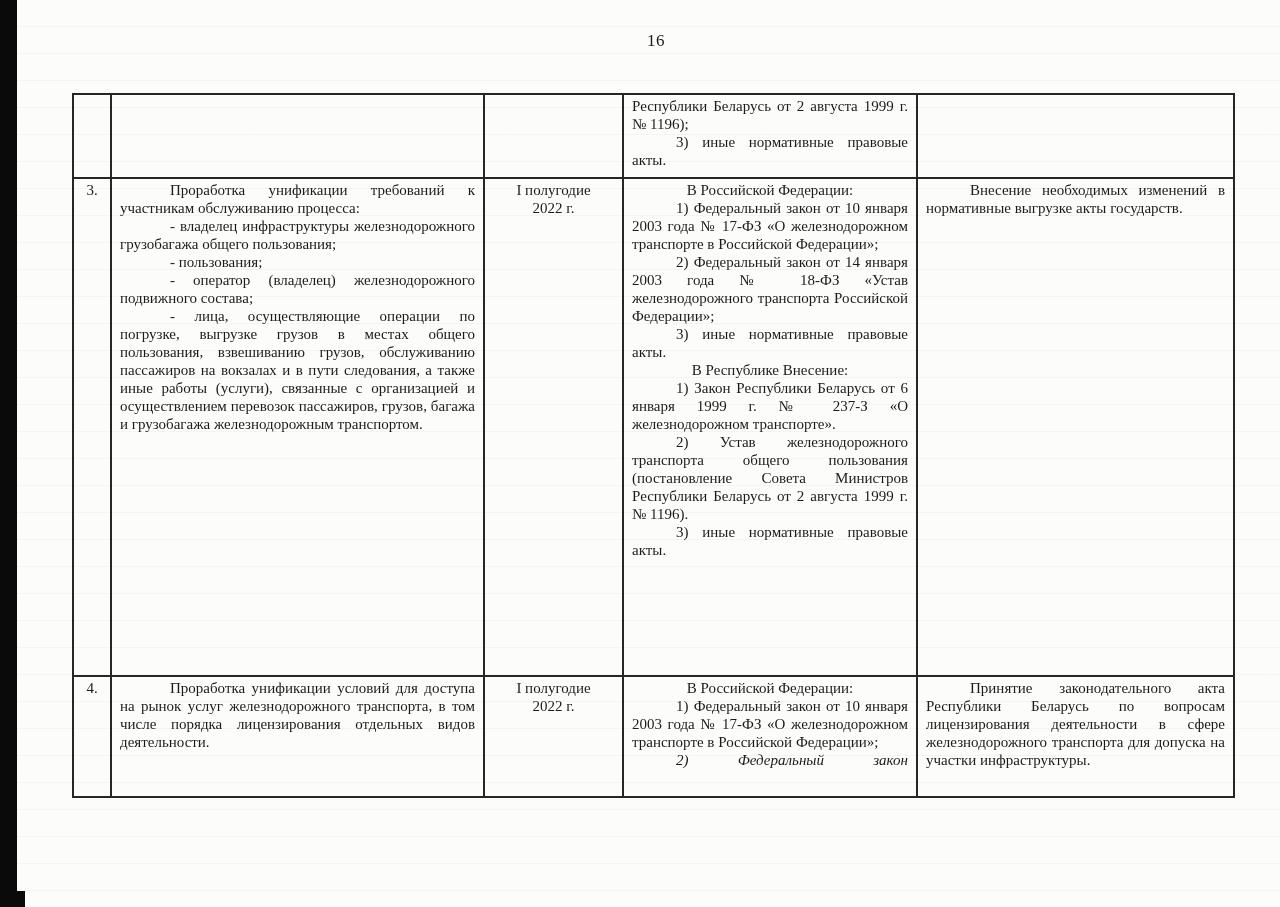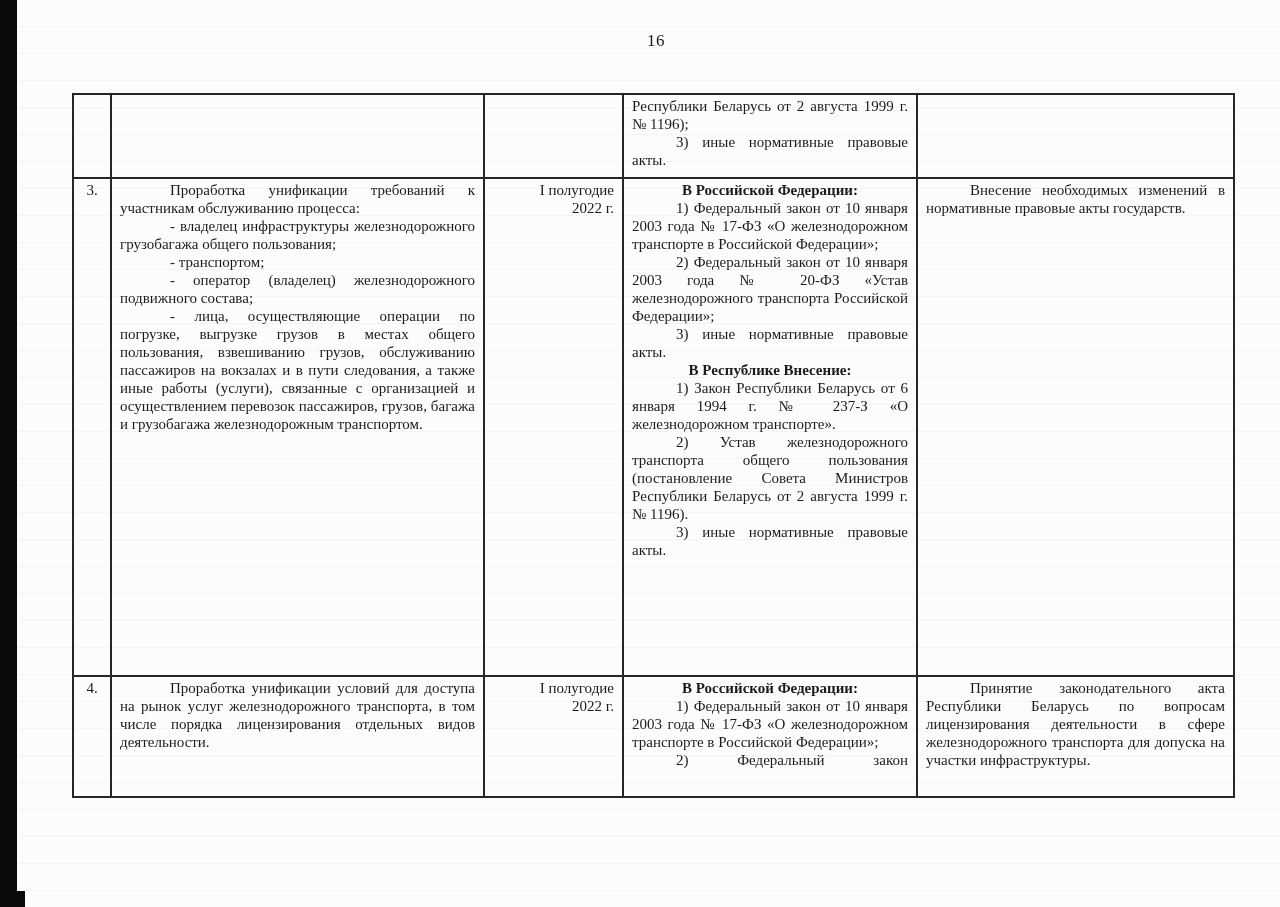--- a/index.html
+++ b/index.html
@@ -43,25 +43,25 @@
     padding: 2px 8px 8px 8px;
     font-size: 15px;
     line-height: 18px;
   }
   tr.row-a  { height: 82px;  }
   tr.row-3  { height: 498px; }
   tr.row-4  { height: 121px; }
   td.num-cell { text-align: center; padding: 2px 2px 0 2px; }
   .para { text-align: justify; text-indent: 44px; }
   .para.noindent { text-indent: 0; }
-  .para.bold { font-weight: bold; }
+  .para.bold { font-weight: normal; }
   .para.center { text-align: center; text-indent: 0; }
-  .para.jlast { text-align-last: justify; }
+  .para.jlast { text-align-last: justify; font-style: italic; }
   td.action-cell .para { text-indent: 50px; }
-  td.period-cell .para { text-align: right; text-indent: 0; }
+  td.period-cell .para { text-align: center; text-indent: 0; }
 </style>
 </head>
 <body>
 
 <div>
   <div class="scan-noise"></div>
   <div class="scan-edge"></div>
 
   <div class="page-number">16</div>
 
@@ -82,40 +82,40 @@
             <p class="para noindent">Республики Беларусь от 2 августа 1999 г. № 1196);</p>
             <p class="para">3) иные нормативные правовые акты.</p>
           </td>
         <td class="result-cell"></td>
       </tr>
       <tr class="row-3">
         <td class="num-cell">3.</td>
         <td class="action-cell">
             <p class="para">Проработка унификации требований к участникам обслуживанию процесса:</p>
             <p class="para">- владелец инфраструктуры железнодорожного грузобагажа общего пользования;</p>
-            <p class="para">- транспортом;</p>
+            <p class="para">- пользования;</p>
             <p class="para">- оператор (владелец) железнодорожного подвижного состава;</p>
             <p class="para">- лица, осуществляющие операции по погрузке, выгрузке грузов в местах общего пользования, взвешиванию грузов, обслуживанию пассажиров на вокзалах и в пути следования, а также иные работы (услуги), связанные с организацией и осуществлением перевозок пассажиров, грузов, багажа и грузобагажа железнодорожным транспортом.</p>
           </td>
         <td class="period-cell">
             <p class="para">I полугодие</p>
             <p class="para">2022 г.</p>
           </td>
         <td class="legal-cell">
             <p class="para bold center">В Российской Федерации:</p>
             <p class="para">1) Федеральный закон от 10 января 2003 года № 17-ФЗ «О железнодорожном транспорте в Российской Федерации»;</p>
-            <p class="para">2) Федеральный закон от 10 января 2003 года № 20-ФЗ «Устав железнодорожного транспорта Российской Федерации»;</p>
+            <p class="para">2) Федеральный закон от 14 января 2003 года № 18-ФЗ «Устав железнодорожного транспорта Российской Федерации»;</p>
             <p class="para">3) иные нормативные правовые акты.</p>
             <p class="para bold center">В Республике Внесение:</p>
-            <p class="para">1) Закон Республики Беларусь от 6 января 1994 г. № 237-З «О железнодорожном транспорте».</p>
+            <p class="para">1) Закон Республики Беларусь от 6 января 1999 г. № 237-З «О железнодорожном транспорте».</p>
             <p class="para">2) Устав железнодорожного транспорта общего пользования (постановление Совета Министров Республики Беларусь от 2 августа 1999 г. № 1196).</p>
             <p class="para">3) иные нормативные правовые акты.</p>
           </td>
         <td class="result-cell">
-            <p class="para">Внесение необходимых изменений в нормативные правовые акты государств.</p>
+            <p class="para">Внесение необходимых изменений в нормативные выгрузке акты государств.</p>
           </td>
       </tr>
       <tr class="row-4">
         <td class="num-cell">4.</td>
         <td class="action-cell">
             <p class="para">Проработка унификации условий для доступа на рынок услуг железнодорожного транспорта, в том числе порядка лицензирования отдельных видов деятельности.</p>
           </td>
         <td class="period-cell">
             <p class="para">I полугодие</p>
             <p class="para">2022 г.</p>

